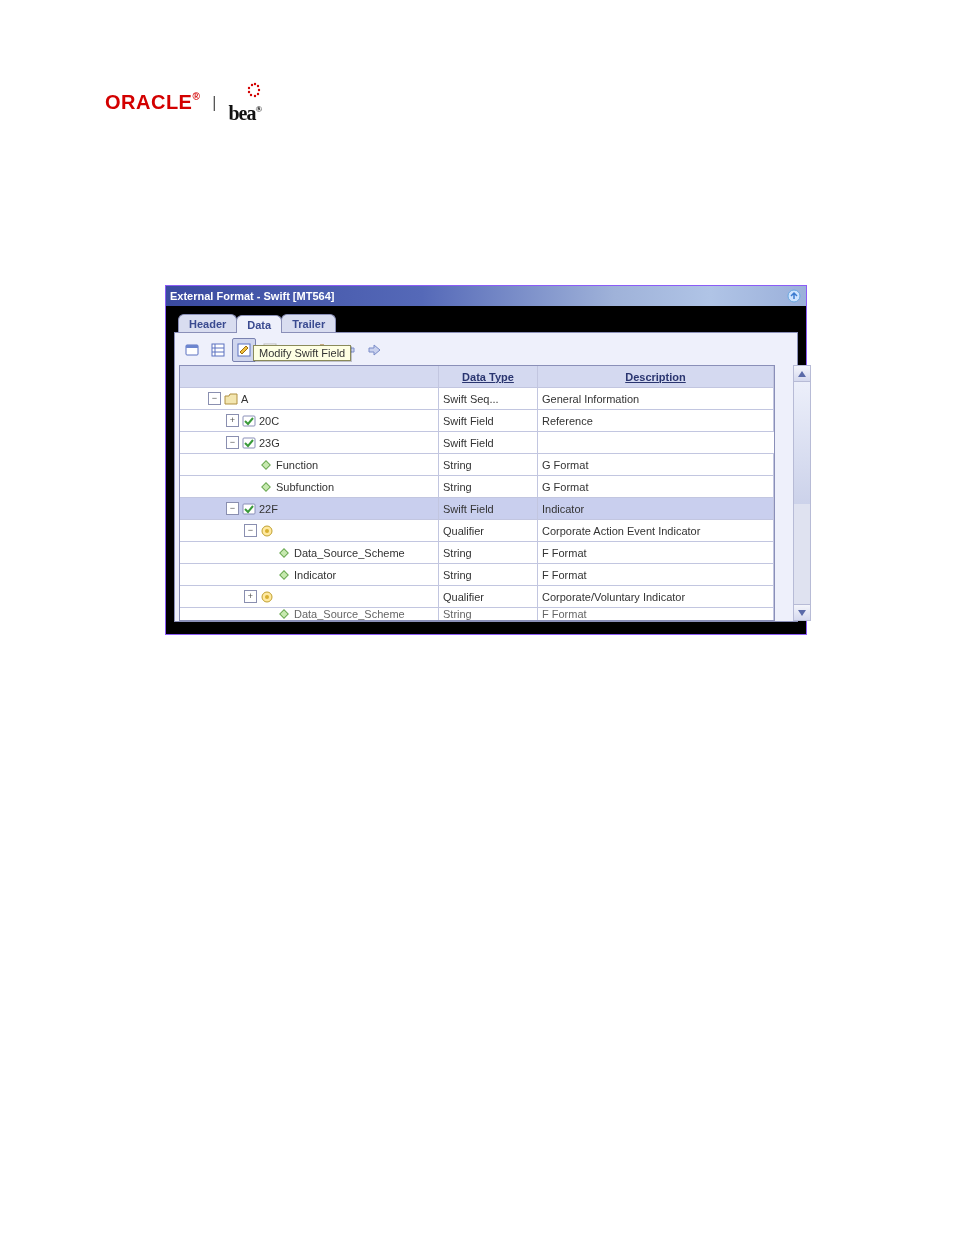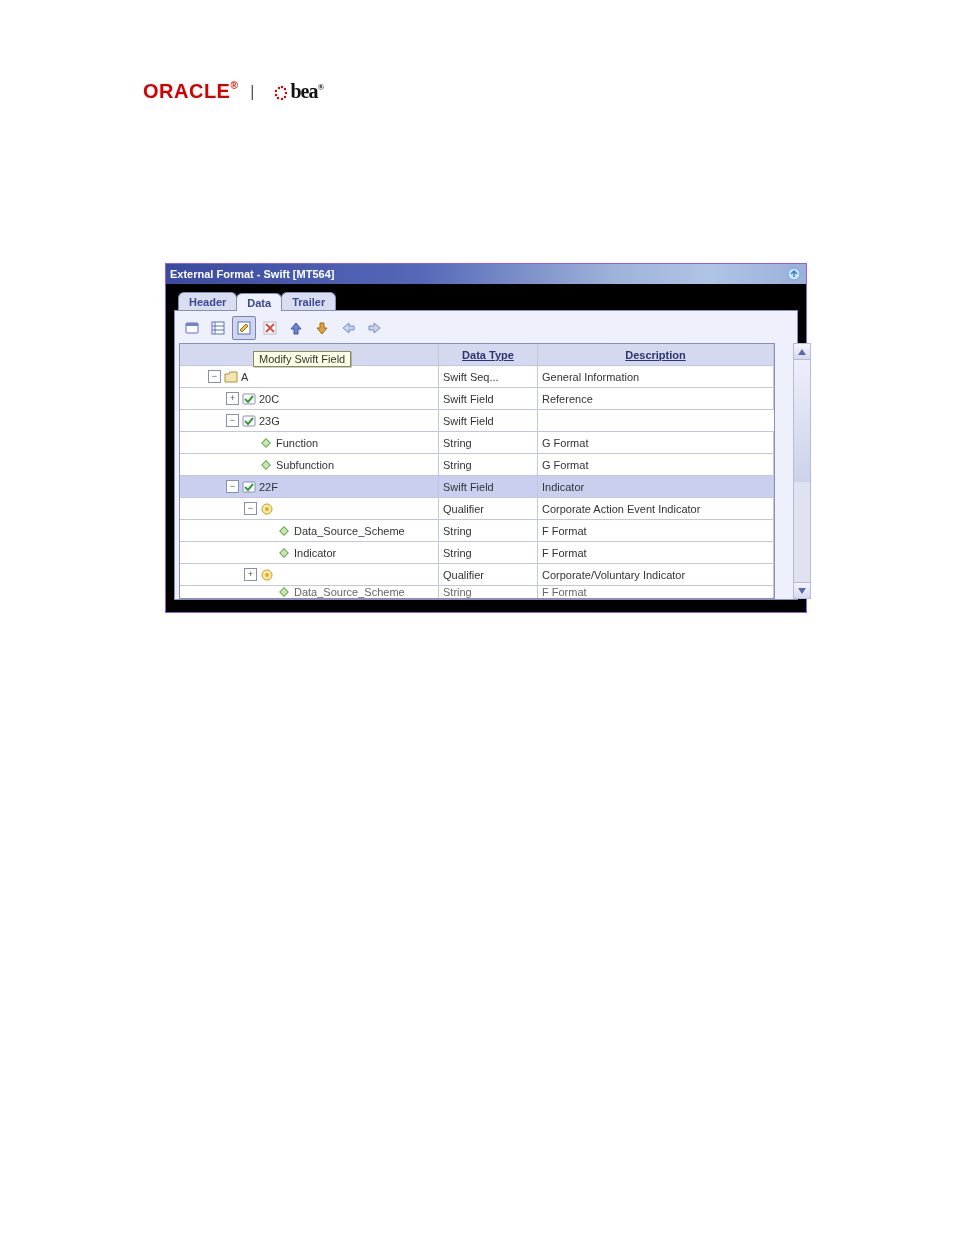--- a/index.html
+++ b/index.html
@@ -21,32 +21,32 @@
     gap: 8px;
     margin-left: 5px;
     margin-bottom: 60px;
   }
   .oracle-logo {
     font-family: "Arial Black", Arial, sans-serif;
     font-weight: 900;
     color: #d30000;
     font-size: 20px;
     letter-spacing: 0.5px;
-    margin-left: 38px;
   }
   .oracle-logo sup { font-size:10px; vertical-align: top;}
   .divider {
     color: #555;
     font-size: 16px;
     margin: 0 4px;
   }
   .bea-logo {
     display:flex;
     align-items:flex-end;
     gap:2px;
+    flex-direction:column;
   }
   .bea-dots svg { display:block; }
   .bea-text {
     font-family: Georgia, "Times New Roman", serif;
     font-weight: bold;
     font-size: 20px;
     color: #111;
     letter-spacing: -1px;
   }
   .bea-text sup{font-size:9px;}
@@ -123,21 +123,21 @@
     border-radius:2px;
     position:relative;
   }
   .tb-btn.pressed {
     border-color:#7a82b0;
     background:#d0d6ee;
   }
   .tooltip {
     position:absolute;
     left:78px;
-    top:40px;
+    top:12px;
     background:#feffe3;
     border:1px solid #8a8a5a;
     padding:1px 5px;
     font-size:11px;
     color:#333;
     white-space:nowrap;
     z-index:5;
     box-shadow:1px 1px 0 rgba(0,0,0,.2);
   }
 

